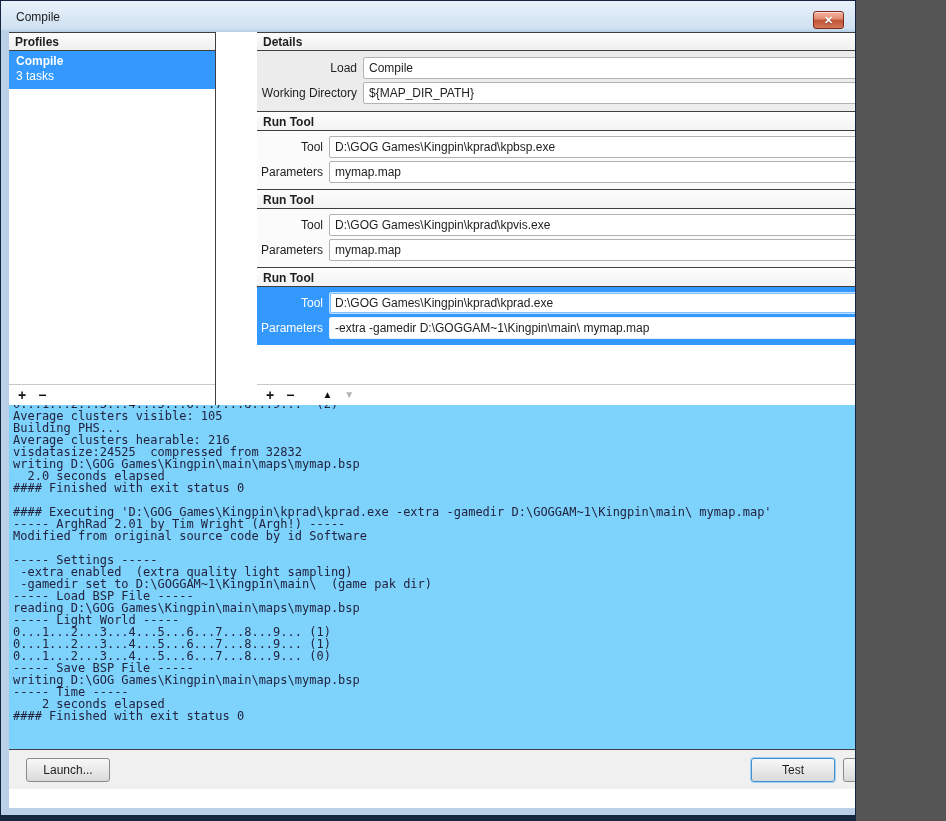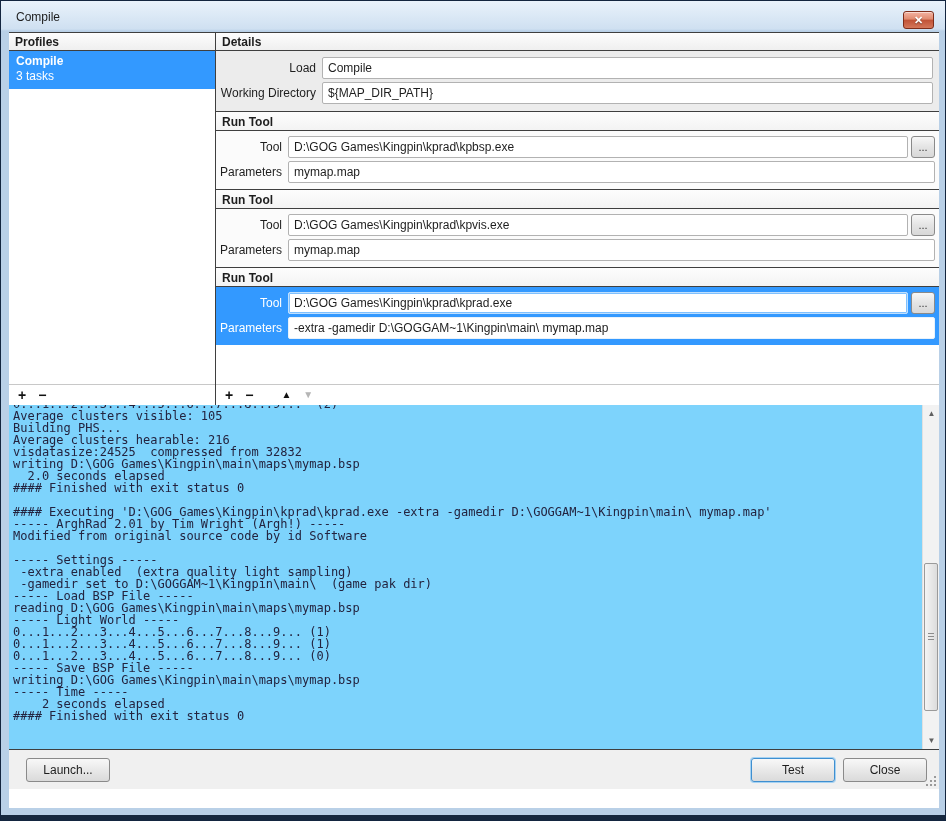--- a/index.html
+++ b/index.html
@@ -1,21 +1,21 @@
 <!DOCTYPE html>
 <html><head>
 <meta charset="utf-8">
 <style>
   * { box-sizing: border-box; margin: 0; padding: 0; }
   html,body { background:#555; }
   body { font-family: "Liberation Sans", sans-serif; font-size: 12px; color:#1e1e1e; }
 
   
   .window {
-    position: relative; width: 946px; height: 821px;
+    position: relative; width: 856px; height: 821px;
     background: linear-gradient(#e9f2fb, #cfe0f1 28px, #b9d0e7 30px, #b9d0e7);
     border: 1px solid #13253f; overflow: hidden;
   }
   .bottom-dark { position:absolute; left:0; right:0; bottom:0; height:5px; background:#16283f; }
 
   .titlebar { position:absolute; top:1px; left:1px; right:1px; height:30px;
     display:flex; align-items:center; padding-left:14px; }
   .title-text { color:#1c1c1c; }
   .close-btn { position:absolute; right:10px; top:9px; width:31px; height:18px;
     border:1px solid #7e2d1a; border-radius:3px;
@@ -26,21 +26,21 @@
 
   .client { position:absolute; left:8px; top:31px; width:930px; height:776px;
     background:#ffffff; border:1px solid #5a7a9c; border-width:0; }
 
   
   .panel-header { height:19px; background:linear-gradient(#fdfdfd,#efefef);
     border-top:1px solid #3f3f3f; border-bottom:1px solid #3f3f3f;
     font-weight:bold; padding:2px 0 0 6px; }
 
   
-  .top-split { display:flex; height:373px; }
+  .top-split { display:flex; height:373px;gap:41px; }
   .left-panel { width:207px; border-right:1px solid #3f3f3f; display:flex; flex-direction:column; background:#fff; }
   .right-panel { flex:1; display:flex; flex-direction:column; background:#7f1d1d; }
 
   .profile-list { flex:1; background:#fff; }
   .list-item { height:38px; padding:3px 0 0 7px; cursor:pointer; }
   .list-item.selected { background:#3399ff; color:#fff; }
   .list-item .li-name { font-weight:bold; }
   .list-item .li-sub { margin-top:1px; }
 
   .panel-toolbar { height:21px; border-top:1px solid #c8c8c8; background:#fff;

